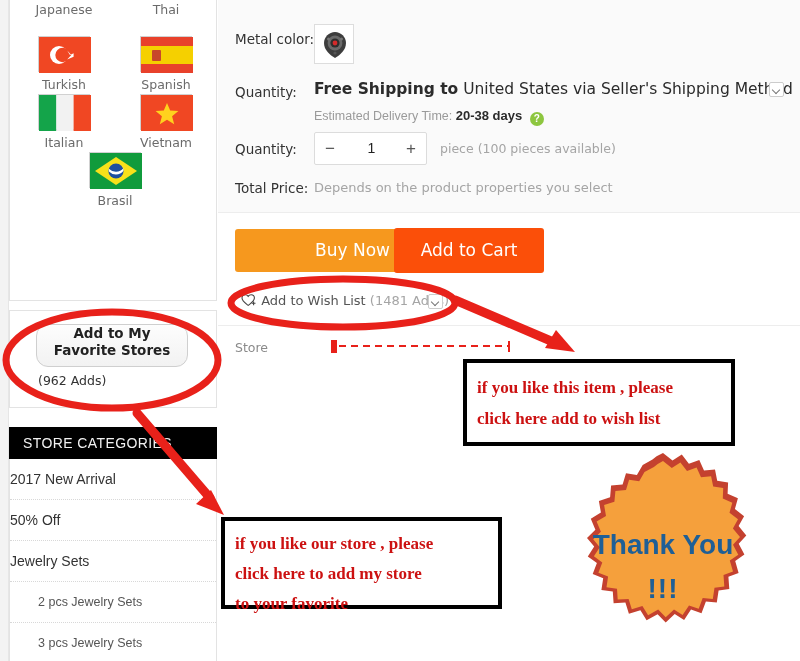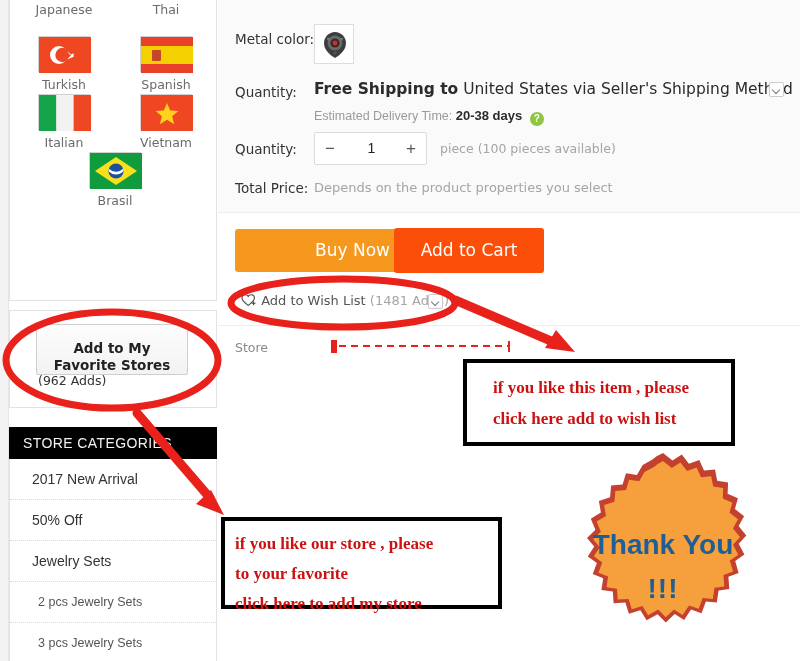--- a/index.html
+++ b/index.html
@@ -18,33 +18,33 @@
   .sidebar-edge{position:absolute;left:0;top:0;width:8px;height:661px;background:#f3f3f3;border-right:1px solid #e6e6e6;}
 
   .lang-panel{position:absolute;left:9px;top:-6px;width:208px;border:1px solid #e3e3e3;border-top:none;background:#fff;height:307px;box-sizing:border-box;}
   .lang-grid{position:absolute;left:0;top:0;width:206px;}
   .lang-cell{position:absolute;width:100px;text-align:center;}
   .lang-label{font-size:12.5px;color:#6b6b6b;line-height:16px;font-family:"DejaVu Sans",sans-serif;}
   .flag{width:52px;height:36px;margin:0 auto 3px auto;display:block;border:1px solid rgba(0,0,0,.18);box-sizing:border-box;}
 
   
   .fav-panel{position:absolute;left:9px;top:310px;width:208px;height:98px;border:1px solid #e3e3e3;background:#fff;box-sizing:border-box;}
-  .fav-btn{position:absolute;left:26px;top:13px;width:152px;height:51px;
+  .fav-btn{position:absolute;left:26px;top:13px;width:152px;height:43px;
      border:1px solid #cfcfcf;background:linear-gradient(#fdfdfd,#f2f2f2);
-     border-radius:2px;box-sizing:border-box;
-     display:flex;align-items:flex-end;justify-content:center;text-align:center;
+     border-radius:12px;box-sizing:border-box;
+     display:flex;align-items:flex-start;justify-content:center;text-align:center;
      font-family:"DejaVu Sans",sans-serif;font-weight:bold;font-size:13.5px;color:#222;line-height:17px;}
   .fav-count{position:absolute;left:28px;top:62px;font-size:12.5px;color:#333;font-family:"DejaVu Sans",sans-serif;}
 
   
   .cat-head{position:absolute;left:9px;top:427px;width:208px;height:32px;background:#000;box-sizing:border-box;}
   .cat-head span{position:absolute;left:14px;top:8px;font-size:14px;color:#f2f2f2;letter-spacing:.4px;font-family:"Liberation Sans",sans-serif;}
   .cat-list{position:absolute;left:9px;top:459px;width:208px;border-left:1px solid #e3e3e3;border-right:1px solid #e3e3e3;box-sizing:border-box;}
   .cat-item{position:relative;height:41px;line-height:41px;border-bottom:1px dotted #d8d8d8;box-sizing:border-box;
-     font-size:14px;color:#333;padding-left:22px;font-family:"Liberation Sans",sans-serif;}
+     font-size:14px;color:#333;font-family:"Liberation Sans",sans-serif;}
   .cat-item.sub{font-size:12.5px;color:#555;padding-left:28px;height:41px;line-height:41px;}
 
   
   .main{position:absolute;left:218px;top:0;width:582px;height:661px;background:#fff;}
   .prop-box{position:absolute;left:0;top:-10px;width:582px;height:222px;background:#fafafa;border-bottom:1px solid #ededed;}
   .row-label{position:absolute;font-size:13.5px;color:#333;font-family:"DejaVu Sans",sans-serif;}
 
   .swatch{position:absolute;left:96px;top:24px;width:40px;height:40px;border:1px solid #ddd;background:#fff;box-sizing:border-box;}
   .swatch-art{position:absolute;left:7px;top:6px;width:26px;height:28px;}
 
@@ -75,21 +75,21 @@
 
   .store-sep{position:absolute;left:0;top:325px;width:582px;height:1px;background:#ededed;}
   .store-label{position:absolute;left:17px;top:340px;font-size:12.5px;color:#8a8a8a;font-family:"DejaVu Sans",sans-serif;}
 
   
   .overlay{position:absolute;left:0;top:0;width:800px;height:661px;pointer-events:none;}
 
   .note{position:absolute;background:#fff;border:4px solid #000;box-sizing:border-box;
      font-family:"Liberation Serif","DejaVu Serif",serif;font-weight:bold;color:#cc1111;}
   .note .ln{display:block;white-space:nowrap;}
-  #note-wish{left:463px;top:359px;width:272px;height:87px;padding:9px 0 0 26px;font-size:17px;line-height:31px;}
+  #note-wish{left:463px;top:359px;width:272px;height:87px;padding:9px 0 0 10px;font-size:17px;line-height:31px;}
   #note-store{left:221px;top:517px;width:281px;height:92px;padding:8px 0 0 10px;font-size:17px;line-height:30px;}
 
   .star-wrap{position:absolute;left:563px;top:455px;width:200px;height:200px;}
   .star-txt{position:absolute;left:0;width:200px;text-align:center;color:#1f5f96;
      font-family:"Liberation Sans",sans-serif;font-weight:bold;}
   .star-t1{top:74px;font-size:28px;}
   .star-t2{top:118px;font-size:28px;letter-spacing:1px;}
 </style>
 </head>
 <body>
@@ -299,18 +299,18 @@
 
     
     <div class="note" id="note-wish">
       <span class="ln">if  you like this item , please</span>
       <span class="ln">click here add to wish list</span>
     </div>
 
     
     <div class="note" id="note-store">
       <span class="ln">if  you like our store , please</span>
+      <span class="ln">click here to add my store</span>
       <span class="ln">to your favorite</span>
-      <span class="ln">click here to add my store</span>
     </div>
   </div>
 
 </div>
 
 </body></html>

